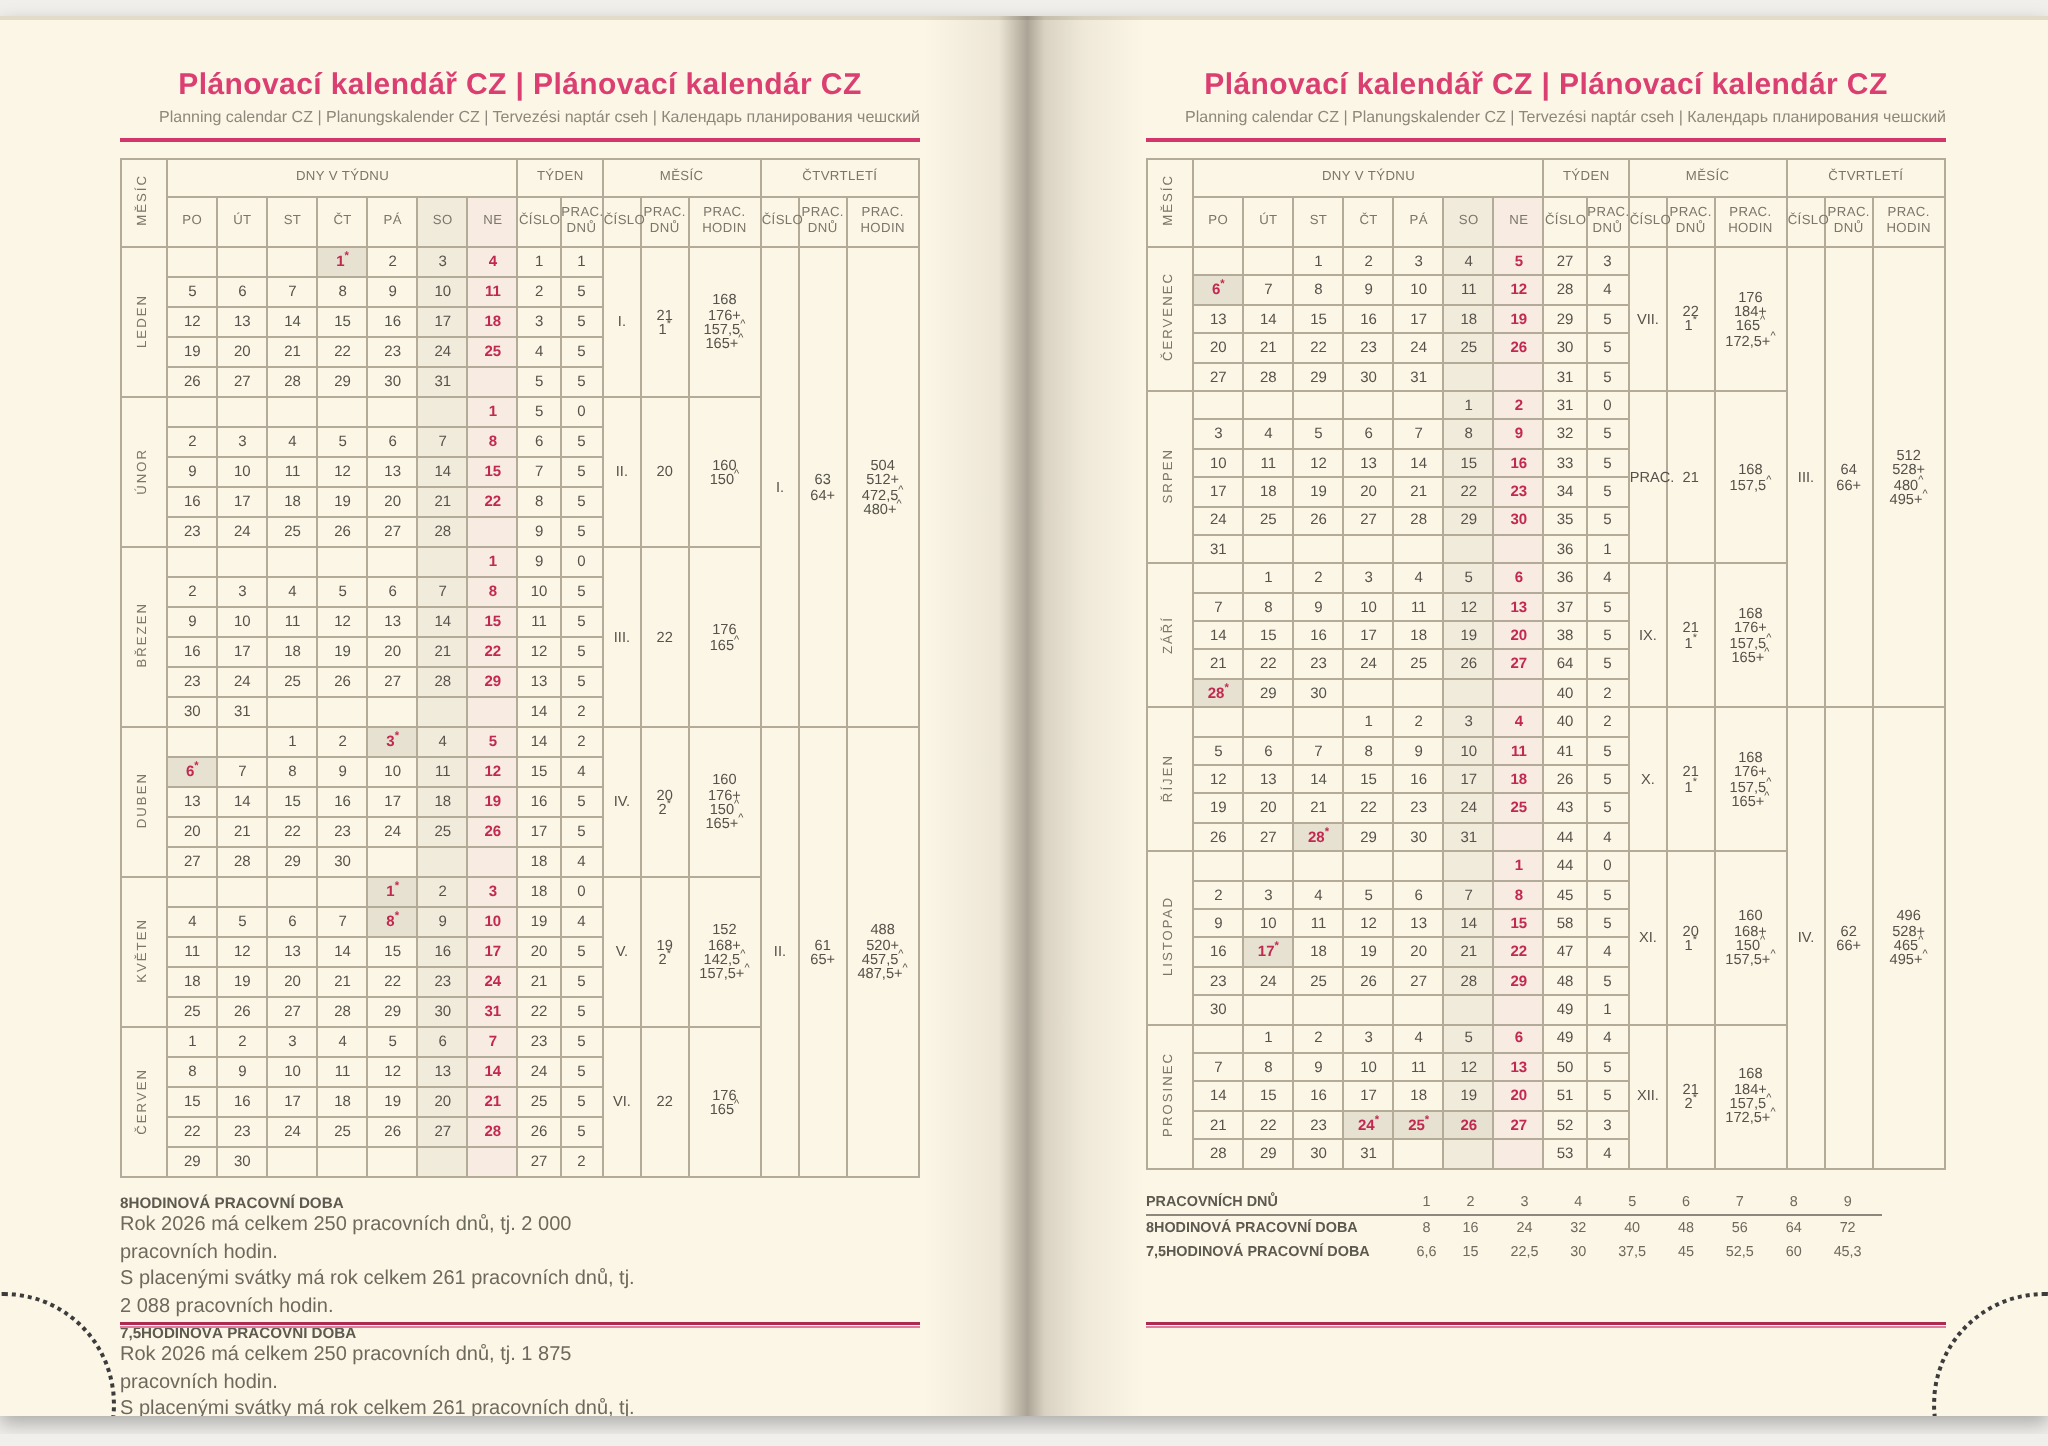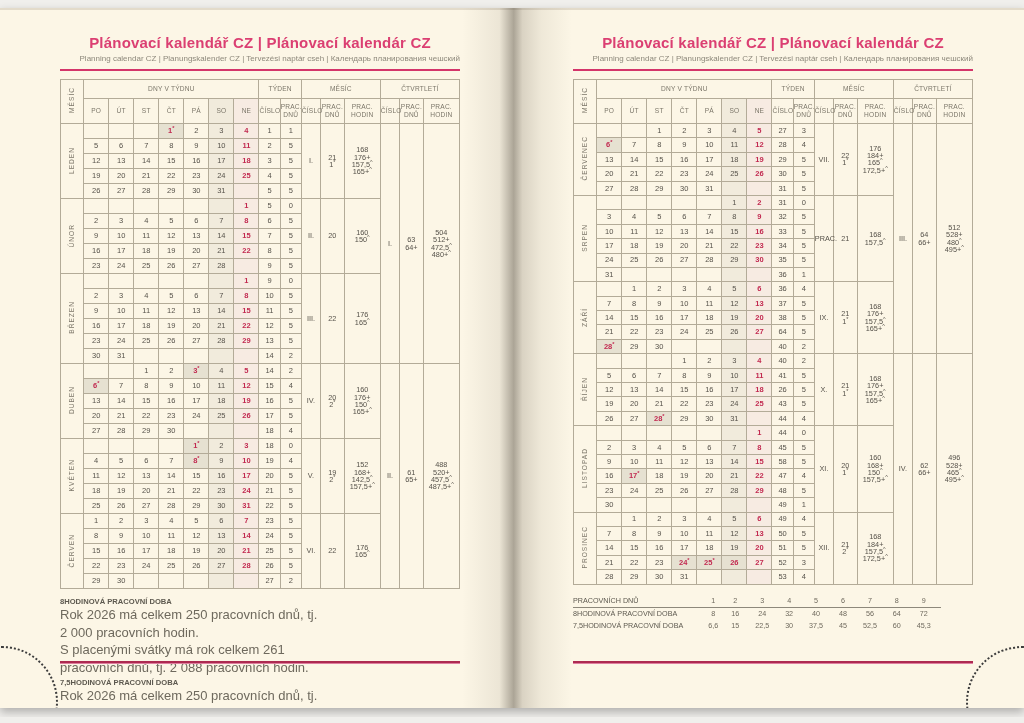--- a/index.html
+++ b/index.html
@@ -66,28 +66,28 @@
   th.sun-h{color:#c22950;font-weight:bold;}
   td.hol{background:#e6e1d1;}
   td.red{color:#c22950;font-weight:bold;}
   td.agg{font-size:7.3px;line-height:1.5;}
   sup{font-size:.75em;vertical-align:super;line-height:0;}
 
   .foot{margin-top:6px;width:400px;}
   .foot-cols{display:flex;}
   .foot-text{width:262px;}
   .ft-title{font-size:7.6px;font-weight:bold;color:#5d594f;margin-top:2px;}
-  .ft-line{font-size:13px;color:#6e695d;line-height:1.35;}
+  .ft-line{font-size:10px;color:#6e695d;line-height:1.35;}
   .legend{margin-left:14px;width:124px;}
   .lg-item{display:flex;font-size:7.4px;color:#6e695d;line-height:1.35;}
   .lg-sym{width:11px;flex:none;}
 
   table.hours{border-collapse:collapse;margin-top:10px;width:368px;}
   .hours td{font-size:7.2px;color:#6e695d;padding:1.5px 0;text-align:center;}
-  .hours td.lbl{text-align:left;font-weight:normal;color:#5d594f;width:128px;}
+  .hours td.lbl{text-align:left;font-weight:bold;color:#5d594f;width:128px;}
   .hours tr.hd td{border-bottom:1px solid #8d887b;}
 
   .dblrule{
     position:absolute;left:60px;width:400px;bottom:44px;height:3px;
     background:linear-gradient(#ad2b51 0 55%, #fcf6e6 55% 70%, #df7fa0 70% 100%);
   }
   .corner-arc{
     position:absolute;width:108px;height:108px;border:2.5px dotted #3c3c3c;
     border-radius:50%;
   }

